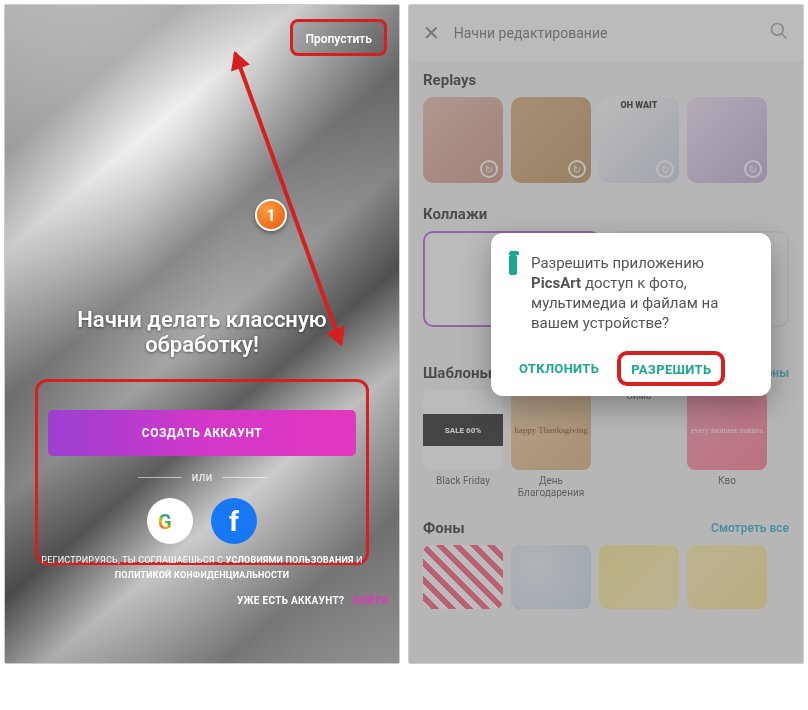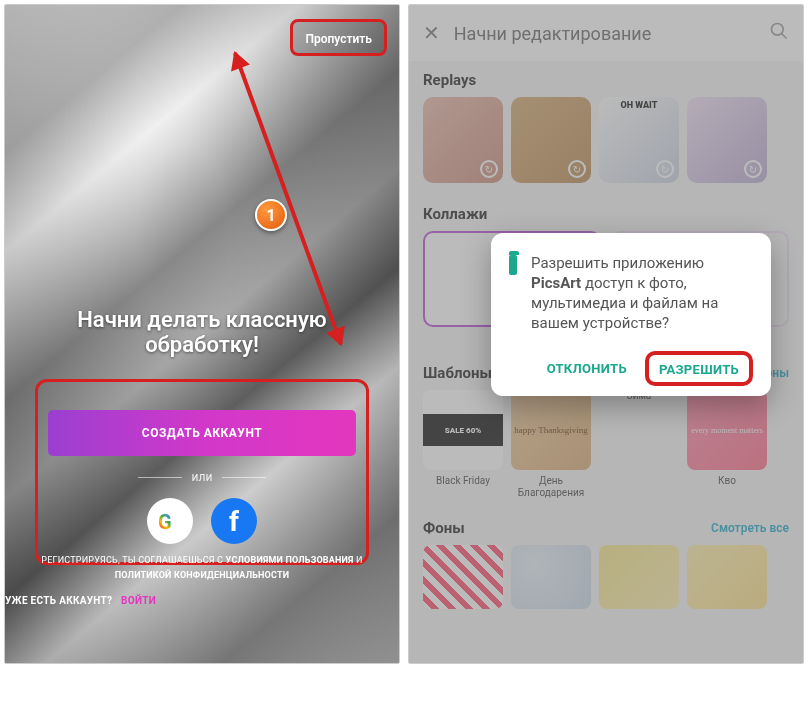--- a/index.html
+++ b/index.html
@@ -15,35 +15,35 @@
 .box1{position:absolute;left:30px;right:30px;top:374px;border:3px solid #d61f1f;border-radius:12px;padding:28px 10px 18px}
 .create-btn{width:100%;height:46px;background:linear-gradient(90deg,#9b3fd1,#d138c9,#e336bf);border-radius:5px;display:flex;align-items:center;justify-content:center;color:#fff;font-size:12px;font-weight:700;letter-spacing:.5px}
 .or-row{display:flex;align-items:center;justify-content:center;gap:10px;margin:14px 0;color:#eee;font-size:12px}
 .or-row .line{width:44px;height:1px;background:rgba(255,255,255,.55)}
 .social{display:flex;justify-content:center;gap:18px}
 .circ{width:46px;height:46px;border-radius:50%;display:flex;align-items:center;justify-content:center;font-weight:700;font-size:22px}
 .g{background:#fff}
 .fb{background:#1877f2;color:#fff;font-size:28px}
 .terms{position:absolute;left:20px;right:20px;top:548px;text-align:center;color:#fff;font-size:9px;line-height:15px;letter-spacing:.2px}
 .terms b{font-weight:700}
-.login-row{position:absolute;left:0;right:0;top:590px;text-align:left;color:#fff;font-size:10px;font-weight:700;letter-spacing:.3px}
+.login-row{position:absolute;left:0;right:11px;top:590px;text-align:right;color:#fff;font-size:10px;font-weight:700;letter-spacing:.3px}
 .login-row .login-link{color:#e336bf;margin-left:6px}
 
 .arrow{position:absolute;left:228px;top:48px;width:4px;height:310px;background:#d61f1f;transform:rotate(-20deg);transform-origin:top}
 .arrow::before{content:"";position:absolute;top:-2px;left:-8px;border-left:10px solid transparent;border-right:10px solid transparent;border-bottom:18px solid #d61f1f}
 .arrow::after{content:"";position:absolute;bottom:-2px;left:-8px;border-left:10px solid transparent;border-right:10px solid transparent;border-top:18px solid #d61f1f}
 .badge{position:absolute;width:32px;height:32px;border-radius:50%;background:radial-gradient(circle at 35% 30%,#ff9a3d,#e35a0f);border:2px solid #fff;box-shadow:0 2px 4px rgba(0,0,0,.4);display:flex;align-items:center;justify-content:center;color:#fff;font-weight:700;font-size:16px}
 .b1{left:250px;top:194px}
 
 
 .s2{background:#f5f5f5}
 .dim{position:absolute;inset:0;background:rgba(120,120,120,.5);z-index:5}
 .topbar{height:56px;display:flex;align-items:center;padding:0 14px;gap:14px;background:#fff}
 .topbar .x{font-size:20px;color:#777}
-.topbar .title{flex:1;font-size:18px;color:#666}
+.topbar .title{flex:1;font-size:14px;color:#666}
 .topbar .search{font-size:18px;color:#999}
 .sect-head{display:flex;justify-content:space-between;align-items:center;padding:10px 14px 8px;font-size:15px;font-weight:700;color:#222}
 .sect-head .link{font-size:12px;font-weight:600;color:#1aa8c9}
 .hstrip{display:flex;gap:8px;padding:0 14px;overflow:hidden}
 .thumb{width:80px;height:86px;border-radius:10px;flex-shrink:0;position:relative;background:#ddd}
 .thumb.r1{background:linear-gradient(135deg,#e8b8a8,#c88a78)}
 .thumb.r2{background:linear-gradient(135deg,#d4a870,#b88850)}
 .thumb.r3{background:linear-gradient(135deg,#fff,#c8d0e0)}
 .thumb.r4{background:linear-gradient(135deg,#f0dff5,#b8a8d0)}
 .ohwait{position:absolute;top:3px;left:0;right:0;text-align:center;font-size:9px;font-weight:900;color:#111}
@@ -73,21 +73,21 @@
 .f2{background:radial-gradient(circle at 30% 30%,#e8f0f8,#c8d8e8)}
 .f3{background:linear-gradient(135deg,#f8e888,#ffeeaa)}
 .f4{background:linear-gradient(135deg,#fff0a8,#ffe088)}
 
 .dialog{position:absolute;left:82px;top:228px;width:280px;background:#fff;border-radius:12px;box-shadow:0 10px 30px rgba(0,0,0,.3);z-index:10;padding:20px 18px 10px}
 .dialog-body{display:flex;gap:14px;margin-bottom:18px}
 .folder-ico{width:24px;height:20px;background:#1ba88f;border-radius:2px;margin-top:2px;position:relative}
 .folder-ico::before{content:"";position:absolute;top:-4px;left:0;width:10px;height:4px;background:#1ba88f;border-radius:2px 2px 0 0}
 .dialog-text{font-size:15px;color:#555;line-height:20px}
 .dialog-text b{font-weight:700}
-.dialog-actions{display:flex;justify-content:flex-end;gap:8px;align-items:center}
+.dialog-actions{display:flex;gap:8px;align-items:center}
 .dlg-btn{font-size:13px;font-weight:700;color:#1ba88f;padding:8px 10px;letter-spacing:.3px}
 .allow-box{border:4px solid #d61f1f;border-radius:10px;padding:4px 6px}
 
 
 .g-logo{position:relative;width:24px;height:24px}
 .g-logo::before{content:"G";font-weight:700;font-size:20px;background:linear-gradient(45deg,#ea4335 20%,#fbbc05 40%,#34a853 60%,#4285f4 85%);-webkit-background-clip:text;background-clip:text;color:transparent}
 </style>
 </head>
 <body>
 

